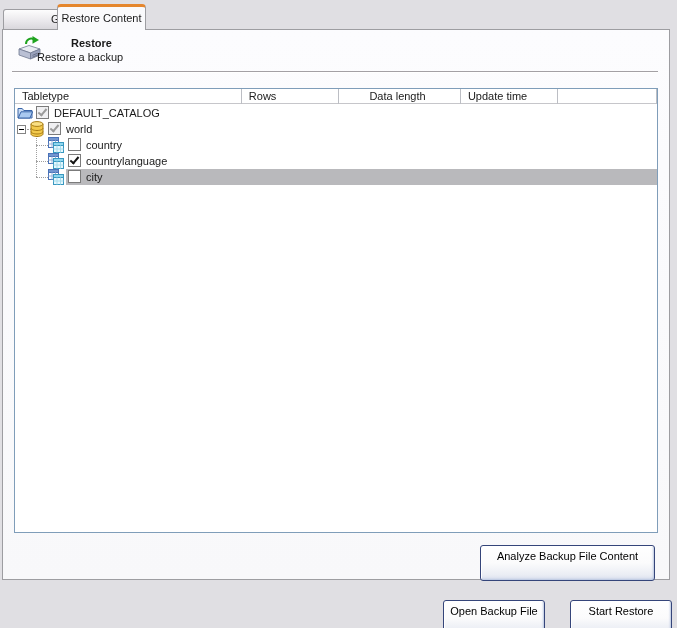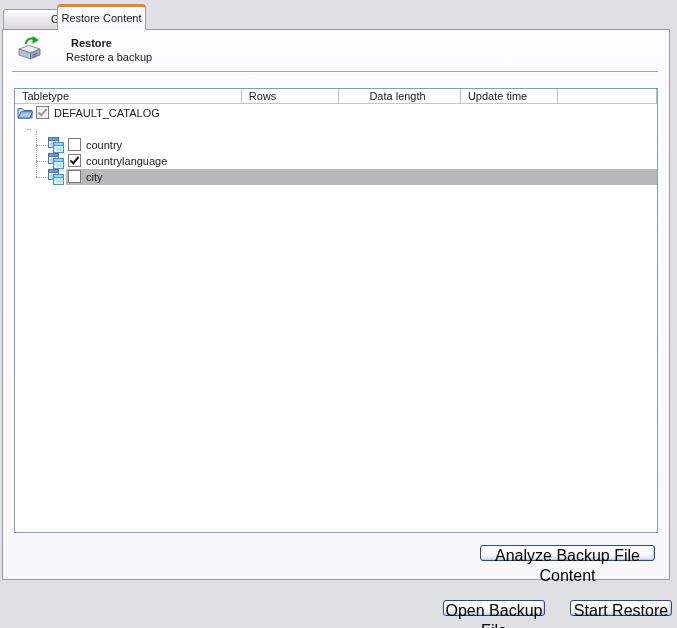--- a/index.html
+++ b/index.html
@@ -40,21 +40,21 @@
   
   .tabpage {
     position:absolute;
     left:2px; top:29px; width:668px; height:551px;
     border:1px solid #9D9DA1;
     background:linear-gradient(180deg,#FCFCFE 0%,#F8F8FA 100%);
     z-index:1;
   }
   .hdr-icon { position:absolute; left:16px; top:35px; width:28px; height:28px; z-index:2; }
   .hdr-title { position:absolute; left:50px; top:37px; font-weight:bold; z-index:2;padding-left:21px; }
-  .hdr-sub   { position:absolute; left:66px; top:51px; z-index:2; }
+  .hdr-sub   { position:absolute; left:37px; top:51px; z-index:2; }
   .hdr-sep {
     position:absolute; left:12px; top:71px; width:646px; height:2px;
     border-top:1px solid #A3A0A4; border-bottom:1px solid #FFFFFF; z-index:2;
   }
   
   .panel {
     position:absolute;
     left:14px; top:88px; width:644px; height:445px;
     background:#FFFFFF;
     border:1px solid #7F9DB9;
@@ -110,29 +110,29 @@
   }
   .expander::after {
     content:""; position:absolute; left:1px; top:3px;
     width:5px; height:1px; background:#000;
   }
   .dot-v { position:absolute; border-left:1px dotted #A0A0A0; width:0; }
   .dot-h { position:absolute; border-top:1px dotted #A0A0A0; height:0; }
   
   .xp-btn {
     position:absolute;
-    height:16px;
+    height:36px;
     border:1px solid #35457A;
     border-radius:3px;
     background:linear-gradient(180deg,#FFFFFF 0%,#FBFBFC 50%,#EAEDF4 85%,#D9DFEE 100%);
     box-shadow:inset 1px 1px 0 #FFFFFF, inset -1px -1px 2px #B9C6E0;
     text-align:center;
     line-height:20px;
     color:#000;
-    font-family:inherit; font-size:16px;
+    font-family:inherit; font-size:11px;
     cursor:default;
     z-index:5;
   }
   .btn-analyze { left:480px; top:545px; width:175px; }
   .btn-open    { left:443px; top:600px; width:102px; }
   .btn-start   { left:570px; top:600px; width:102px; }
 </style>
 </head>
 <body>
 
@@ -179,20 +179,32 @@
     <span class="ticon" style="left:2px; top:1px;">
       <svg width="16" height="14" viewBox="0 0 16 14">
         <path d="M1 12 V2.5 h4.2 l1.6 2 H15 V12 z" fill="#C9DCF5" stroke="#3864A8"></path>
         <path d="M4 5.8 h11.6 l-2.6 6.2 H1.2 z" fill="#A9C9F0" stroke="#3864A8"></path>
       </svg>
     </span>
     <span class="cb cb-grayed" style="left:21px;"></span>
     <span class="lbl" style="left:39px;">DEFAULT_CATALOG</span>
   </div>
 
+  <div class="trow" style="top:32px;">
+    <span class="expander"></span>
+    <span class="ticon" style="left:15px; top:0;">
+      <svg width="14" height="16" viewBox="0 0 14 16">
+        <path d="M1 3 v10 c0 1.4 2.7 2.5 6 2.5 s6 -1.1 6 -2.5 V3" fill="#F2C94C" stroke="#A87C14"></path>
+        <path d="M1 7 c0 1.4 2.7 2.5 6 2.5 s6 -1.1 6 -2.5 M1 10.5 c0 1.4 2.7 2.5 6 2.5 s6 -1.1 6 -2.5" fill="none" stroke="#A87C14"></path>
+        <ellipse cx="7" cy="3" rx="6" ry="2.4" fill="#F9DF84" stroke="#A87C14"></ellipse>
+      </svg>
+    </span>
+    <span class="cb cb-grayed" style="left:33px;"></span>
+    <span class="lbl" style="left:51px;">world</span>
+  </div>
 
   <div class="trow" style="top:48px;">
     <span class="ticon" style="left:33px; top:0;">
       <svg width="16" height="16" viewBox="0 0 16 16">
         <rect x="0.5" y="0.5" width="10" height="10" fill="#FFFFFF" stroke="#4A72B8"></rect>
         <rect x="0.5" y="0.5" width="10" height="3" fill="#7396D0" stroke="#4A72B8"></rect>
         <path d="M4 3.5 v7 M7.5 3.5 v7 M0.5 7 h10" stroke="#9AB4DC" fill="none"></path>
         <rect x="5.5" y="5.5" width="10" height="10" fill="#E6F8FE" stroke="#3898C0"></rect>
         <rect x="5.5" y="5.5" width="10" height="3" fill="#8ED6EE" stroke="#3898C0"></rect>
         <path d="M9 8.5 v7 M12.5 8.5 v7 M5.5 12 h10" stroke="#A8DCEC" fill="none"></path>

